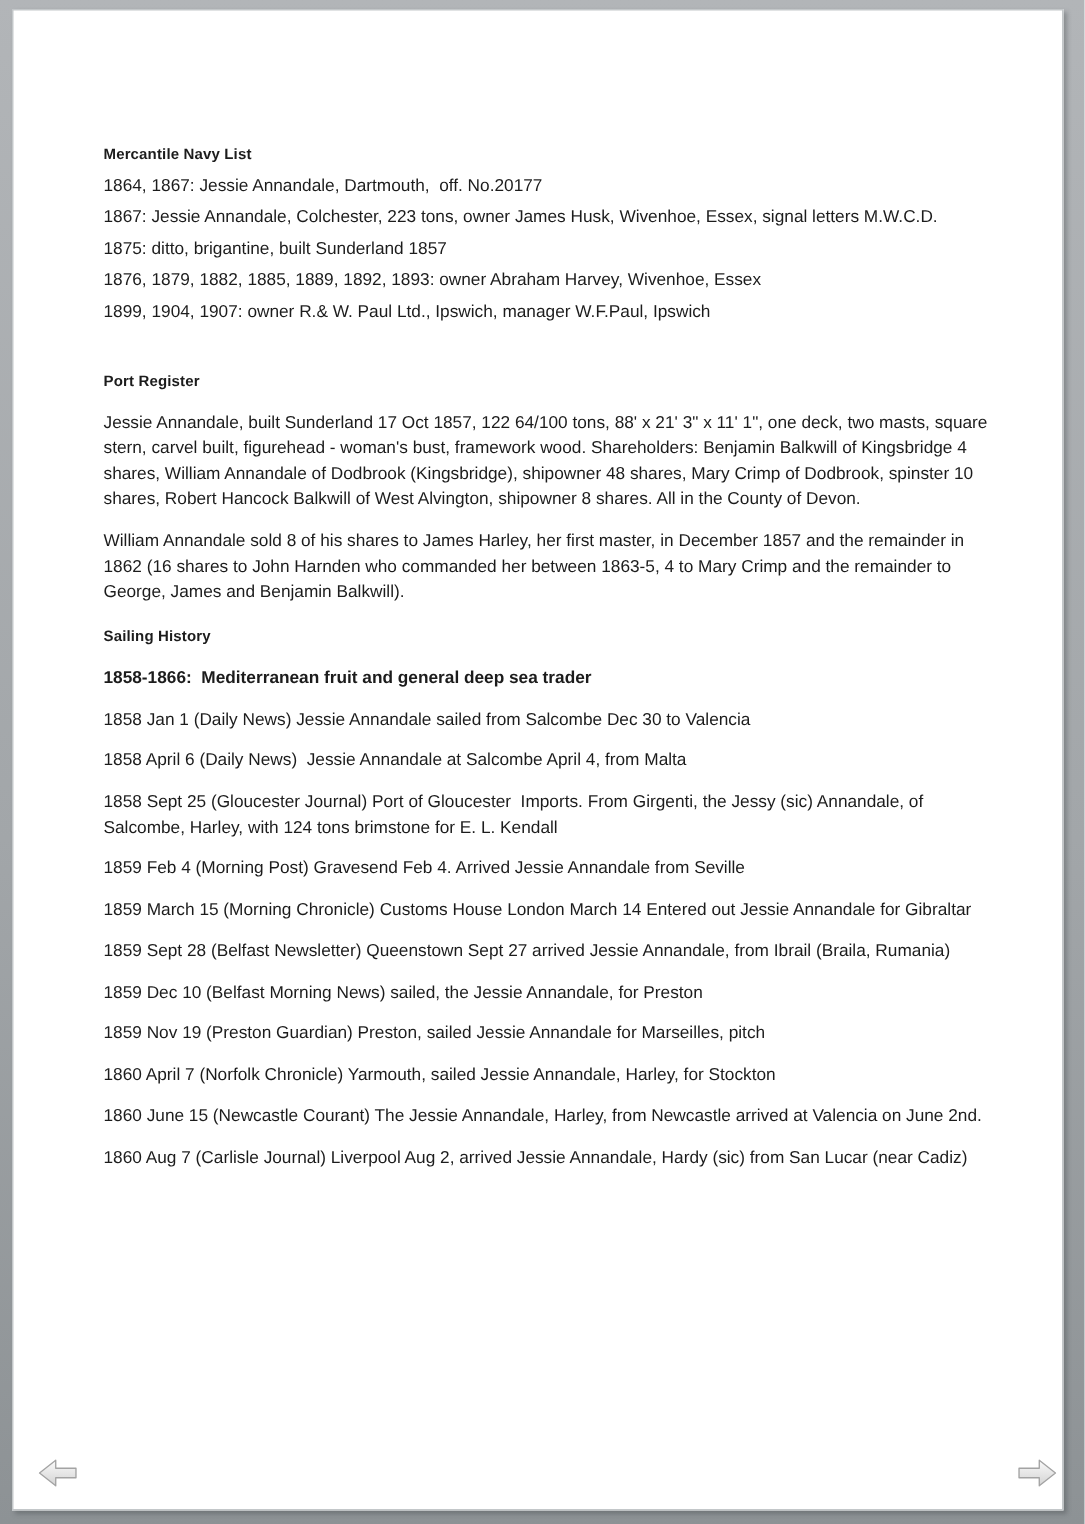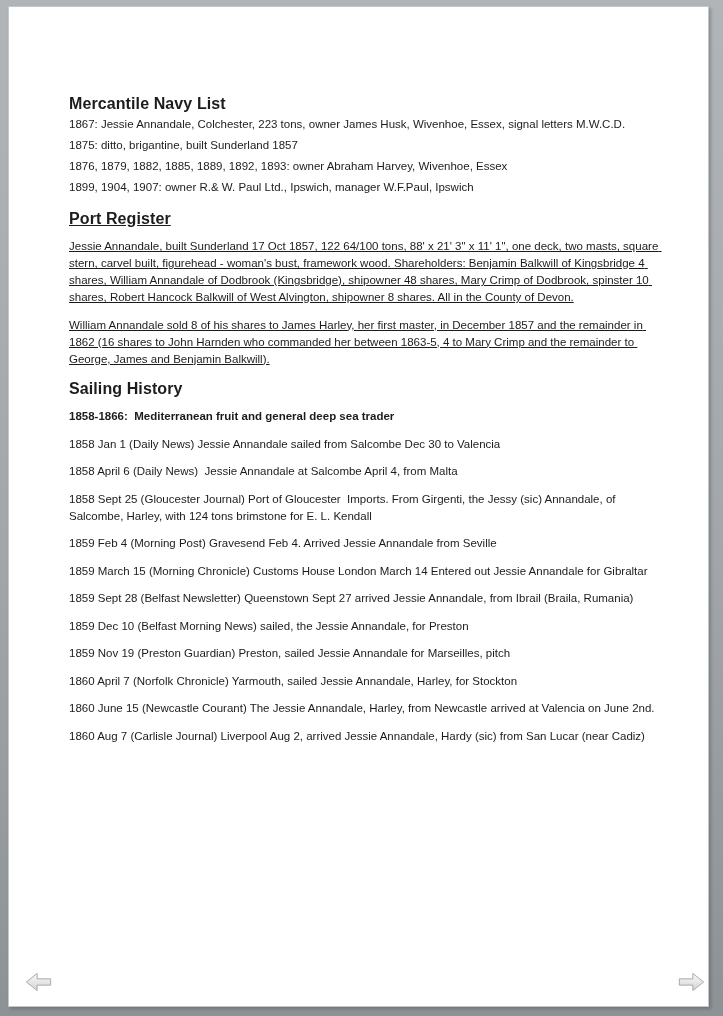--- a/index.html
+++ b/index.html
@@ -21,32 +21,32 @@
   }
   .content {
     position: absolute;
     left: 60px; top: 88px;
     width: 600px;
     color: #1c1c1c;
     font-size: 11.5px;
     line-height: 17px;
   }
   h2 {
-    font-size: 16px;
+    font-size: 10px;
     font-weight: bold;
     margin: 0 0 4px 0;
     line-height: 17px;
     letter-spacing: 0.1px;
   }
   p {
     margin: 0 0 10.5px 0;
     white-space: pre-wrap;
   }
   .mnl p { margin: 0 0 4px 0; }
-  .section-port { margin-top: 14px; text-decoration: underline; }
+  .section-port { margin-top: 29px; }
   .section-port h2, .section-sailing h2 { margin-bottom: 11px; }
   .section-sailing { margin-top: 12px; }
   .subheading {
     font-weight: bold;
     margin: 0 0 11px 0;
   }
   .nav-btn {
     position: absolute;
     bottom: 13px;
     width: 27px; height: 22px;
@@ -60,20 +60,21 @@
   .nav-btn svg { display: block; width: 100%; height: 100%; }
 </style>
 </head>
 <body>
 
 <div class="page">
   <div class="content">
 
     <section class="mnl section-mercantile">
       <h2>Mercantile Navy List</h2>
+      <p>1864, 1867: Jessie Annandale, Dartmouth,  off. No.20177</p>
       <p>1867: Jessie Annandale, Colchester, 223 tons, owner James Husk, Wivenhoe, Essex, signal letters M.W.C.D.</p>
       <p>1875: ditto, brigantine, built Sunderland 1857</p>
       <p>1876, 1879, 1882, 1885, 1889, 1892, 1893: owner Abraham Harvey, Wivenhoe, Essex</p>
       <p>1899, 1904, 1907: owner R.&amp; W. Paul Ltd., Ipswich, manager W.F.Paul, Ipswich</p>
     </section>
 
     <section class="section-port">
       <h2>Port Register</h2>
       <p>Jessie Annandale, built Sunderland 17 Oct 1857, 122 64/100 tons, 88' x 21' 3" x 11' 1", one deck, two masts, square stern, carvel built, figurehead - woman's bust, framework wood. Shareholders: Benjamin Balkwill of Kingsbridge 4 shares, William Annandale of Dodbrook (Kingsbridge), shipowner 48 shares, Mary Crimp of Dodbrook, spinster 10 shares, Robert Hancock Balkwill of West Alvington, shipowner 8 shares. All in the County of Devon.</p>
       <p>William Annandale sold 8 of his shares to James Harley, her first master, in December 1857 and the remainder in 1862 (16 shares to John Harnden who commanded her between 1863-5, 4 to Mary Crimp and the remainder to George, James and Benjamin Balkwill).</p>

